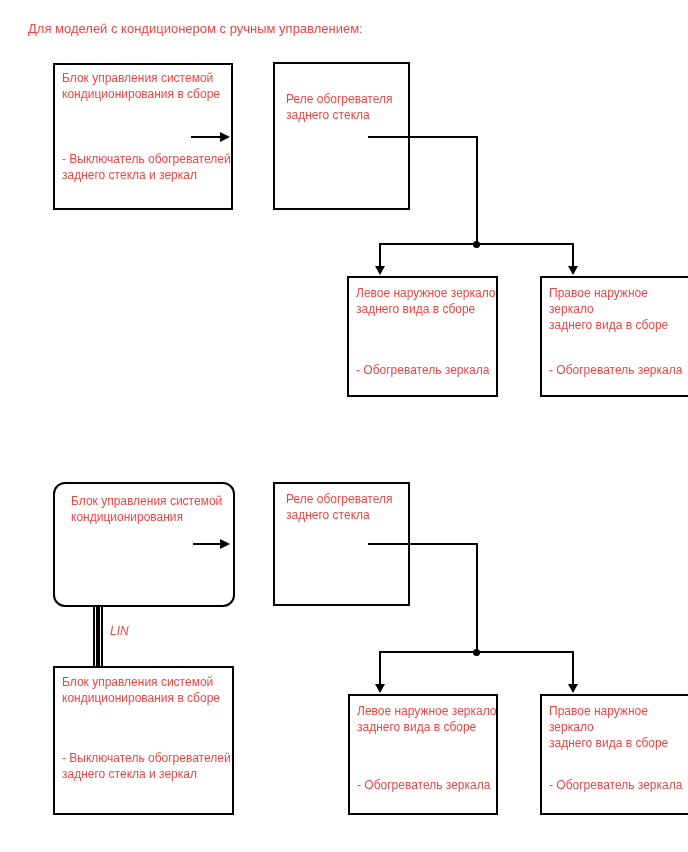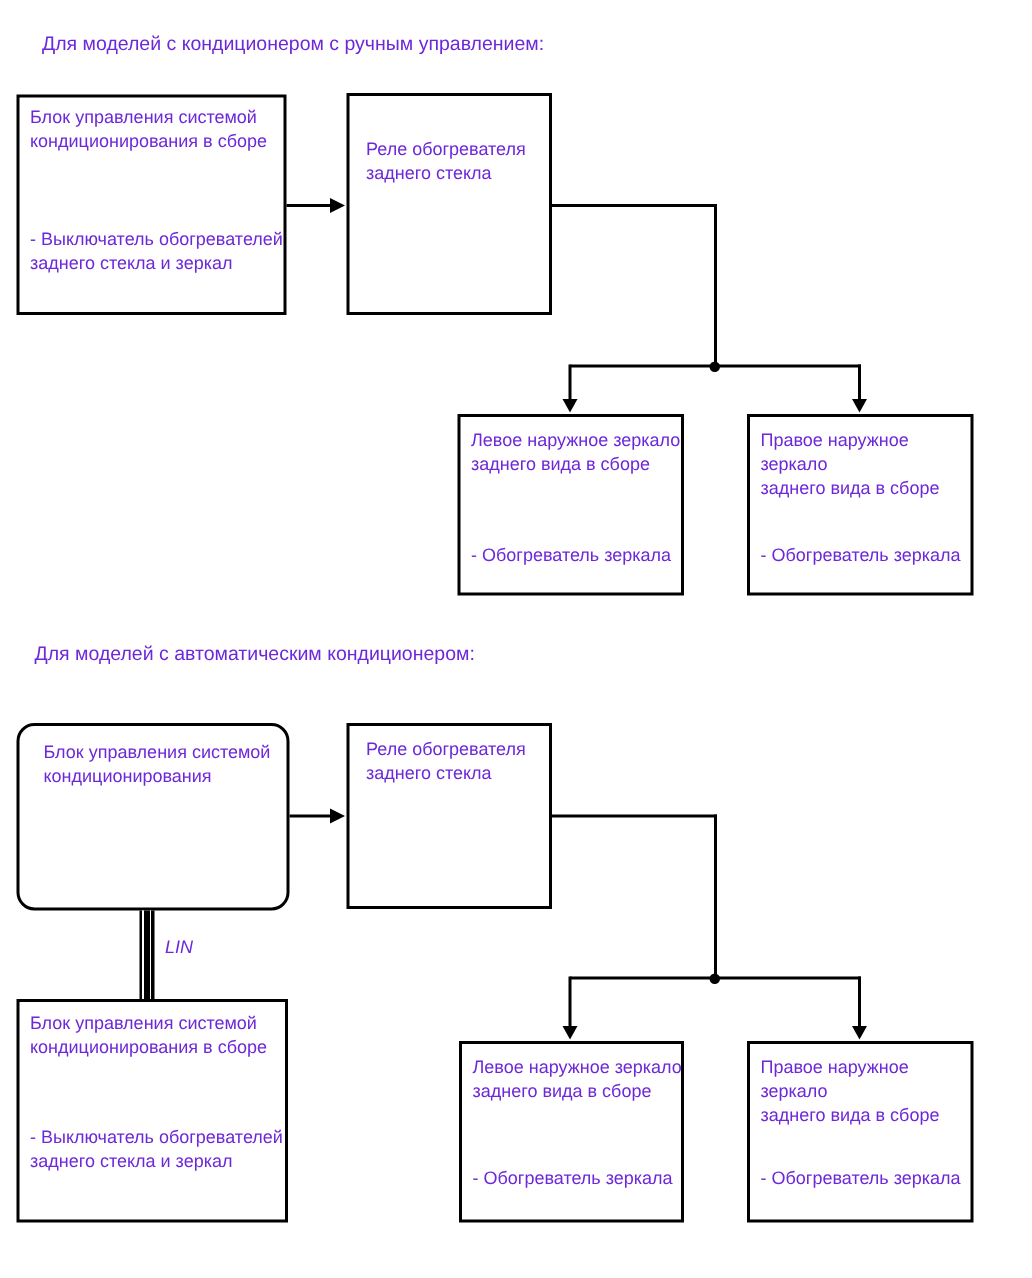--- a/index.html
+++ b/index.html
@@ -2,34 +2,35 @@
 <html><head>
 <meta charset="utf-8">
 <style>
   html, body { margin: 0; padding: 0; background: #ffffff; }
   .canvas {
     position: relative;
     width: 688px;
     height: 852px;
     background: #ffffff;
     font-family: "Liberation Sans", sans-serif;
-    color: #6d28d9;
+    color: #ef4444;
     overflow: hidden;
   }
   .section-title {
     position: absolute;
     font-size: 13px;
     line-height: 16px;
     white-space: nowrap;
   }
   .box {
     position: absolute;
     border: 2px solid #000000;
     background: #ffffff;
     box-sizing: border-box;
+    margin-left: 42px;
   }
   .box.rounded { border-radius: 12px; }
   .box-text {
     position: absolute;
     font-size: 12px;
     line-height: 16px;
     white-space: pre-line;
   }
   .hline, .vline { position: absolute; background: #000000; }
   .hline { height: 2px; }
@@ -106,21 +107,20 @@
 заднего вида в сборе</div>
     <div class="box-text" style="left:7px; top:84px; width:140px;">- Обогреватель зеркала</div>
   </div>
 
   <div class="box" style="left:498px; top:276px; width:151px; height:121px;">
     <div class="box-text" style="left:7px; top:7px; width:140px;">Правое наружное зеркало
 заднего вида в сборе</div>
     <div class="box-text" style="left:7px; top:84px; width:140px;">- Обогреватель зеркала</div>
   </div>
 
-  <div class="section-title" style="left:23px; top:428px;">Для моделей с автоматическим кондиционером:</div>
 
   <div class="box rounded" style="left:11px; top:482px; width:182px; height:125px;">
     <div class="box-text" style="left:16px; top:9px; width:156px;">Блок управления системой
 кондиционирования</div>
   </div>
 
   <div class="hline" style="left:193px; top:543px; width:29px;"></div>
   <div class="arrow-right" style="left:220px; top:539px;"></div>
 
   <div class="box" style="left:231px; top:482px; width:137px; height:124px;">

